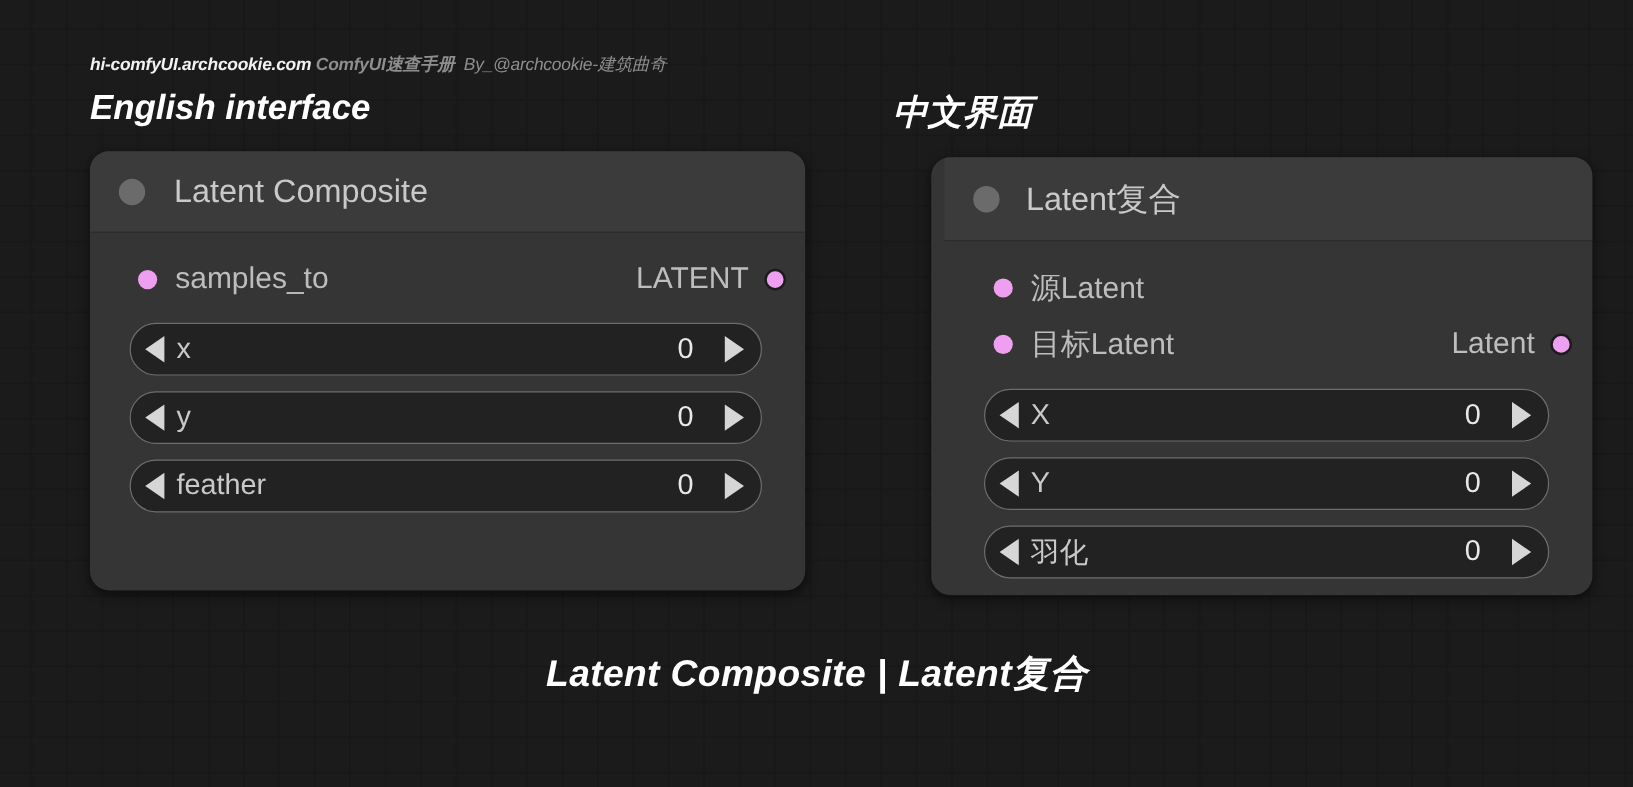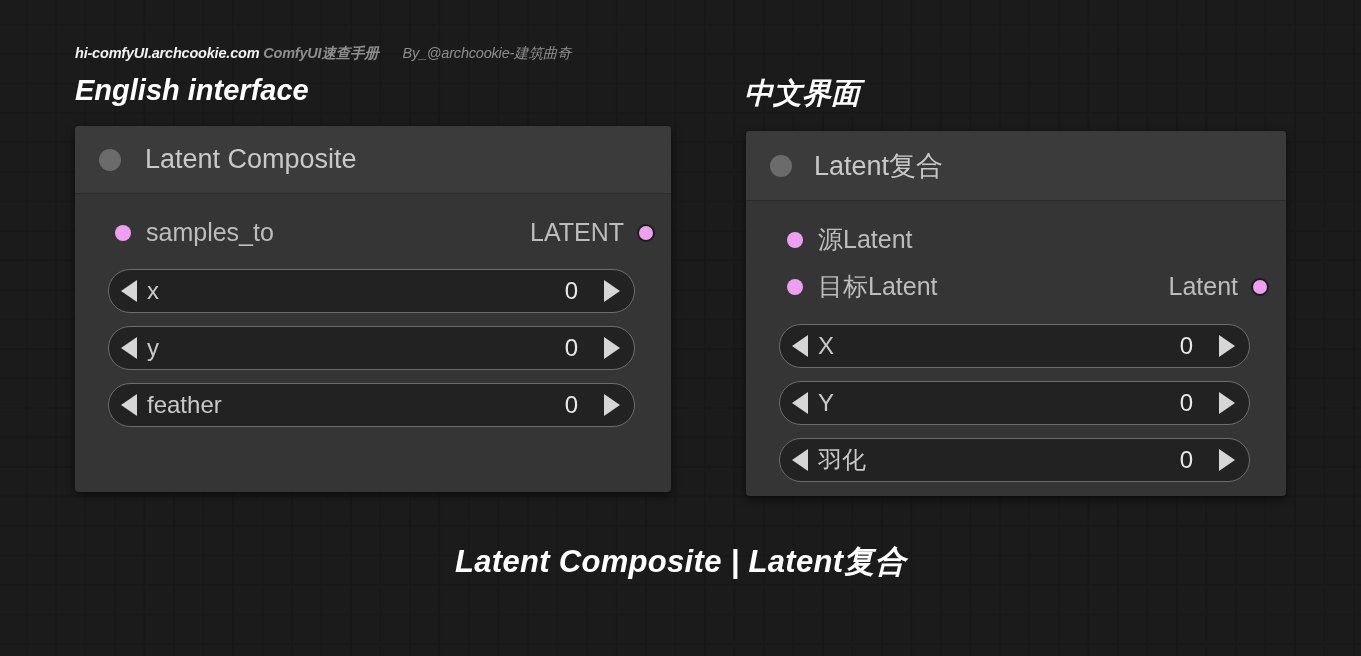--- a/index.html
+++ b/index.html
@@ -38,46 +38,46 @@
     color: #f2f2f2;
     font-weight: bold;
   }
   .credit .sub {
     color: #8e8e8e;
     font-weight: bold;
   }
   .credit .by {
     color: #8e8e8e;
     font-weight: normal;
-    margin-left: 20px;
+    margin-left: 4px;
   }
 
   .section-heading {
     position: absolute;
     top: 74px;
     color: #ffffff;
     font-size: 29px;
     font-weight: bold;
     font-style: italic;
     letter-spacing: 0px;
     white-space: nowrap;
   }
   .section-heading.en { left: 75px; }
   .section-heading.zh { left: 744px; }
 
   
   .node {
     position: absolute;
-    border-radius: 4px;
+    border-radius: 16px;
     background: #353535;
     box-shadow: 0 3px 9px rgba(0,0,0,0.55);
     overflow: hidden;
   }
   .node.en { left: 75px;  top: 126px; width: 596px; height: 366px; }
-  .node.zh { left: 746px; top: 131px; width: 540px; height: 365px; }
+  .node.zh { left: 776px; top: 131px; width: 540px; height: 365px; padding-left: 11px; }
 
   .node-title {
     position: relative;
     height: 68px;
     background: #3b3b3b;
     border-bottom: 1px solid #2b2b2b;
     display: flex;
     align-items: center;
     padding-left: 24px;
     box-sizing: border-box;

